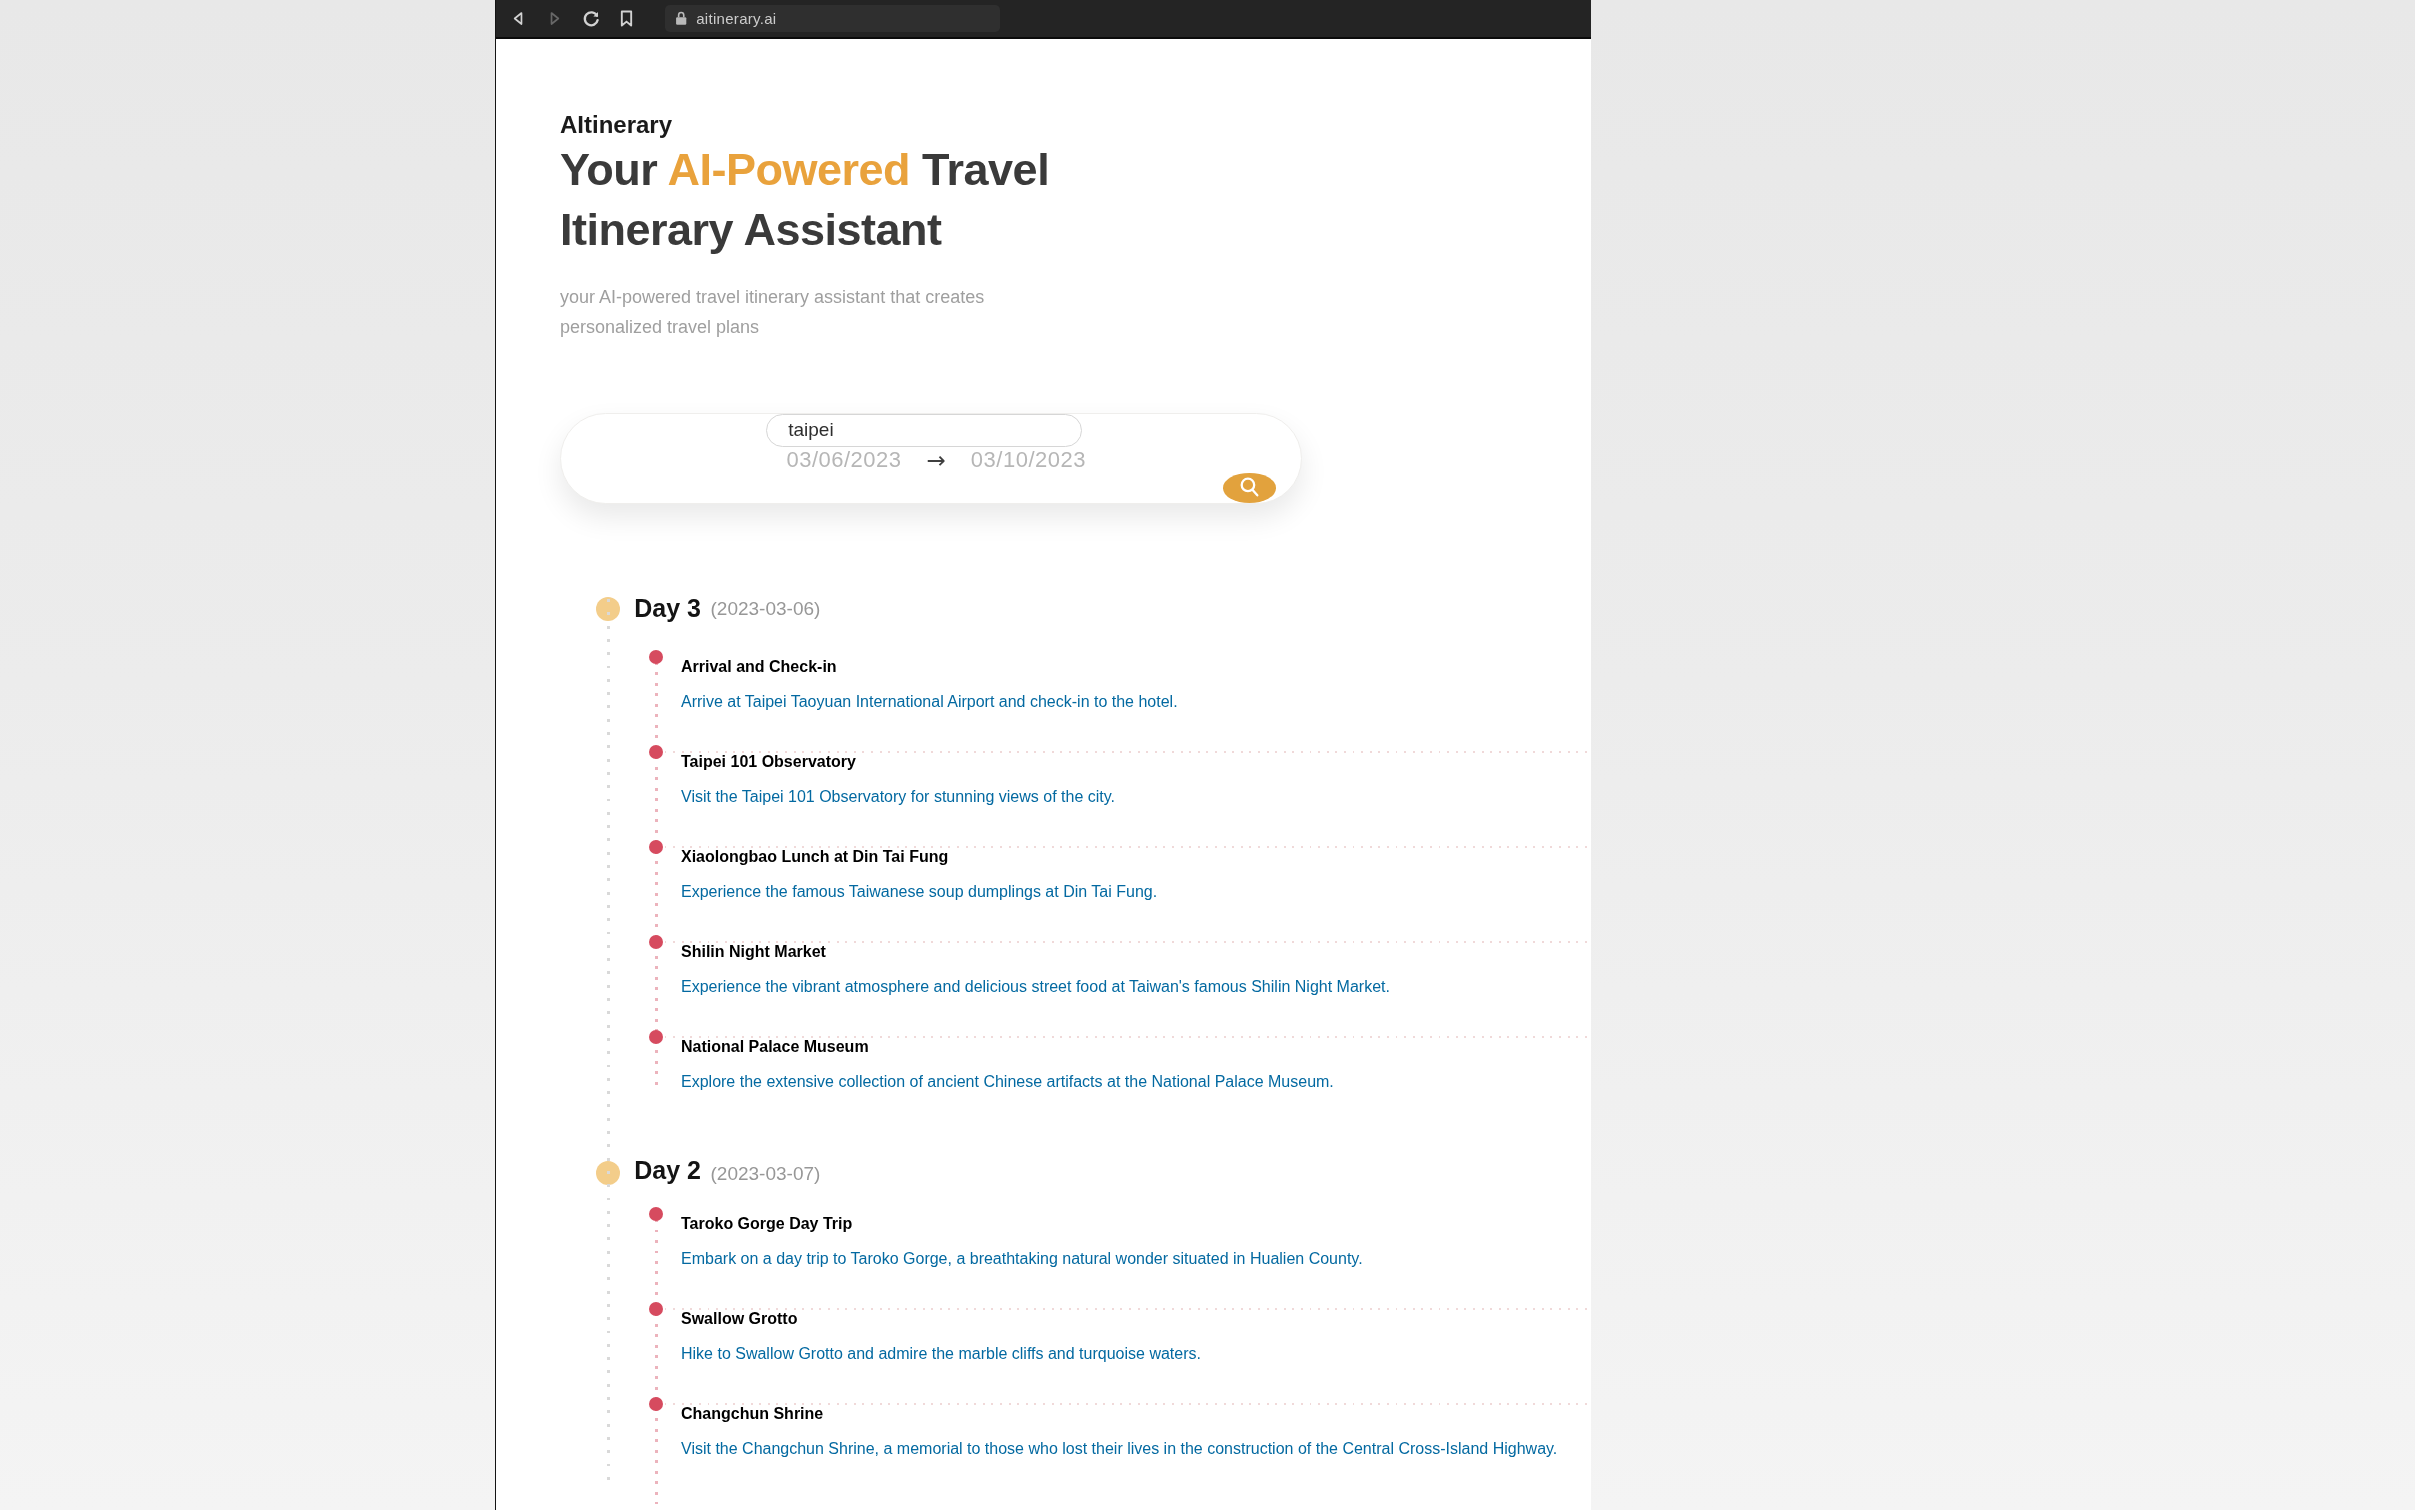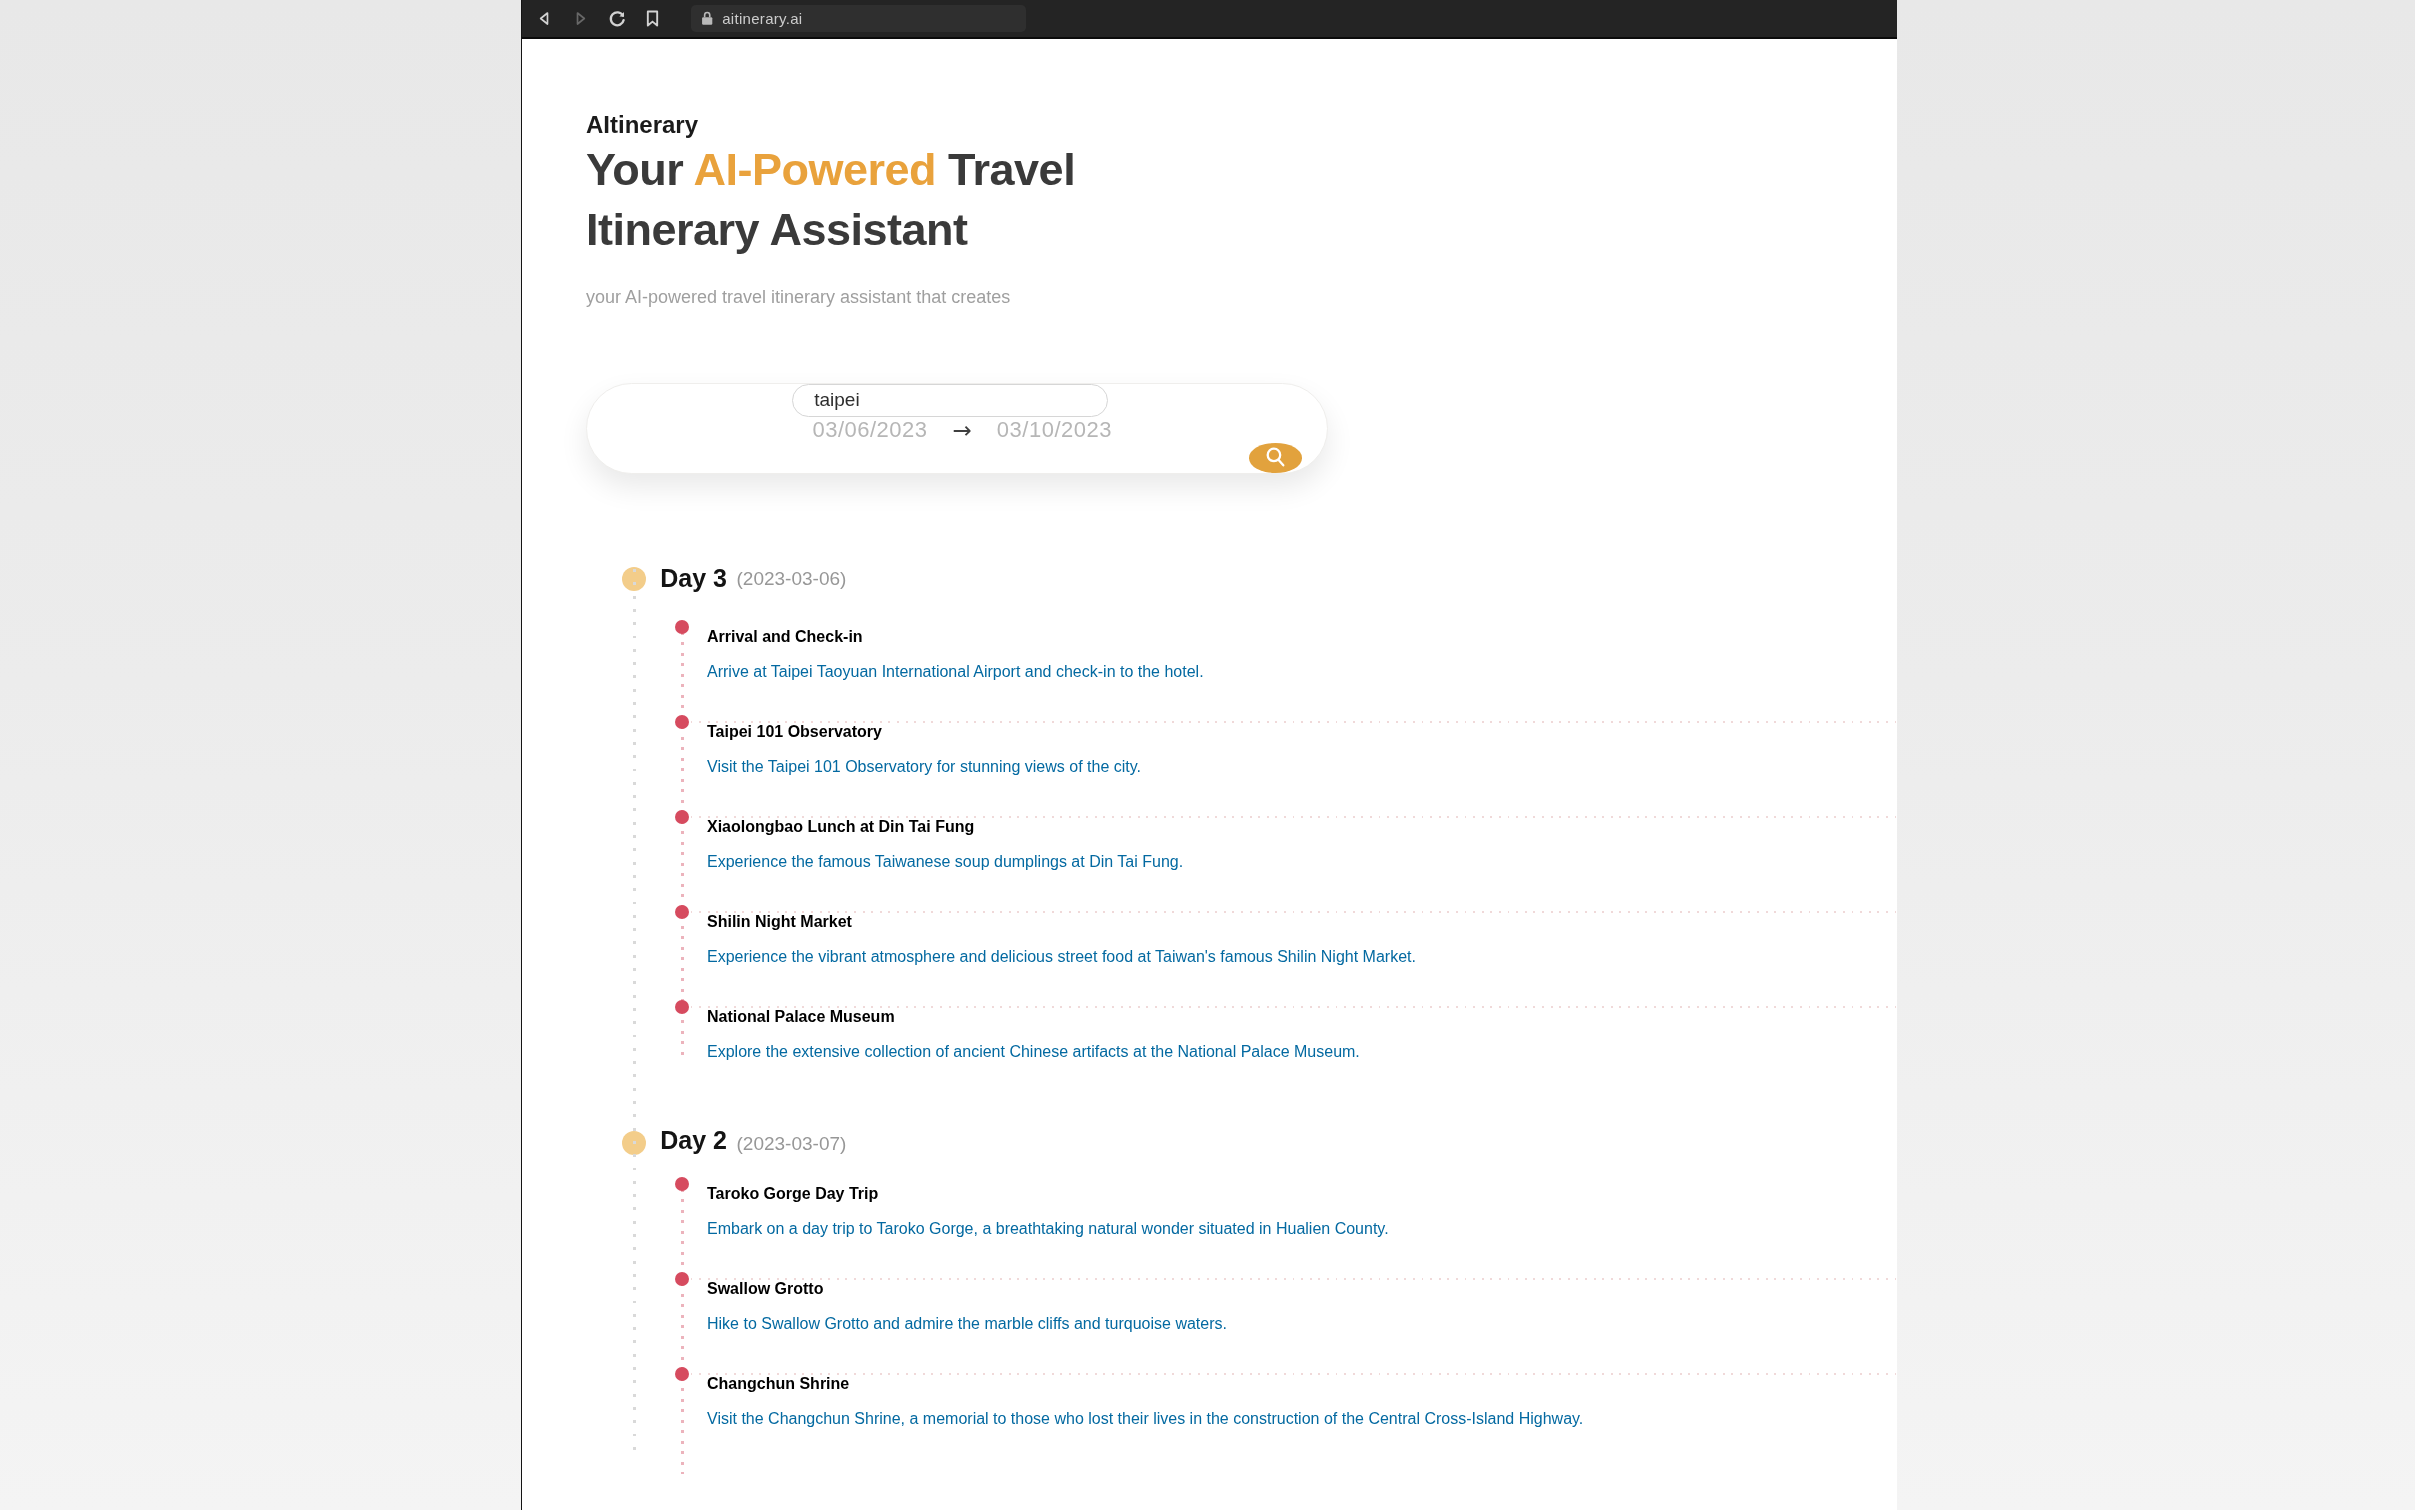--- a/index.html
+++ b/index.html
@@ -4,21 +4,21 @@
 <style>
   * { margin:0; padding:0; box-sizing:border-box; }
   html,body { width:2416px; height:1510px; }
   body {
     font-family:"Liberation Sans", sans-serif;
     background:linear-gradient(180deg,#e8e8e8 0%,#ececec 45%,#f4f4f4 100%);
     overflow:hidden;
     position:relative;
   }
   .window {
-    position:absolute; left:521px; top:0; width:1376px; height:1510px;
+    position:absolute; left:495px; top:0; width:1096px; height:1510px;
     background:#ffffff; border-left:1.9px solid #141414; overflow:hidden;
   }
   
   .chrome {
     height:39px; background:#242424; border-bottom:2.9px solid #0b0b0b;
     display:flex; align-items:center; padding-left:13.3px;
   }
   .nav-btn { width:19px; height:19px; margin-right:17px; display:flex; align-items:center; justify-content:center; }
   .nav-btn svg { display:block; }
   .urlbar {
@@ -123,20 +123,21 @@
   </div>
 
   <div class="page">
 
     <div class="logo">AItinerary</div>
 
     <h1 class="headline"><span>Your </span><span class="accent">AI-Powered</span><span> Travel Itinerary Assistant</span></h1>
 
     <div class="subtitle">
       <span>your AI-powered travel itinerary assistant that creates</span>
+      <span>personalized travel plans</span>
     </div>
 
     <div class="search-card">
       <input class="dest-input" type="text" value="taipei" style="">
       <div class="dates">
         <span class="date-text">03/06/2023</span>
         <span class="date-arrow">→</span>
         <span class="date-text">03/10/2023</span>
       </div>
       <button class="search-btn">

